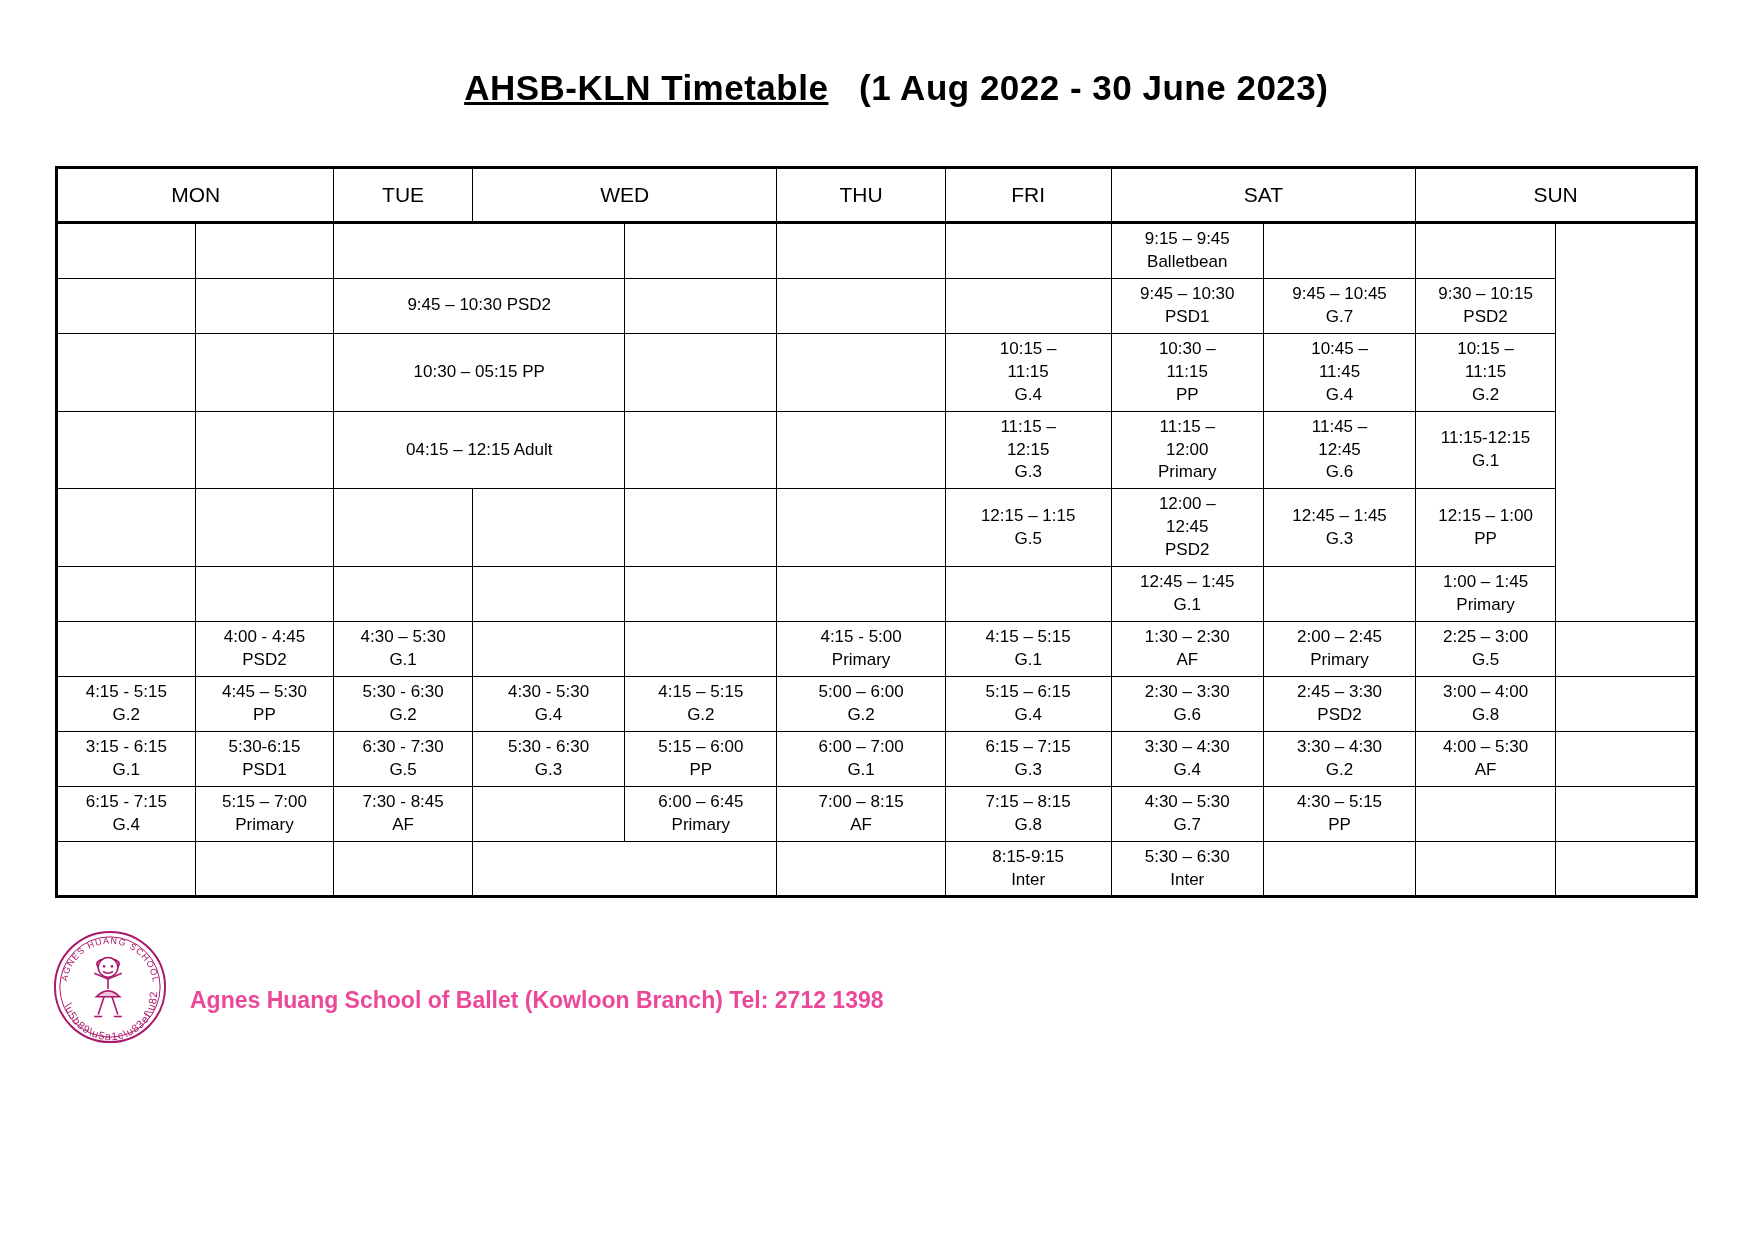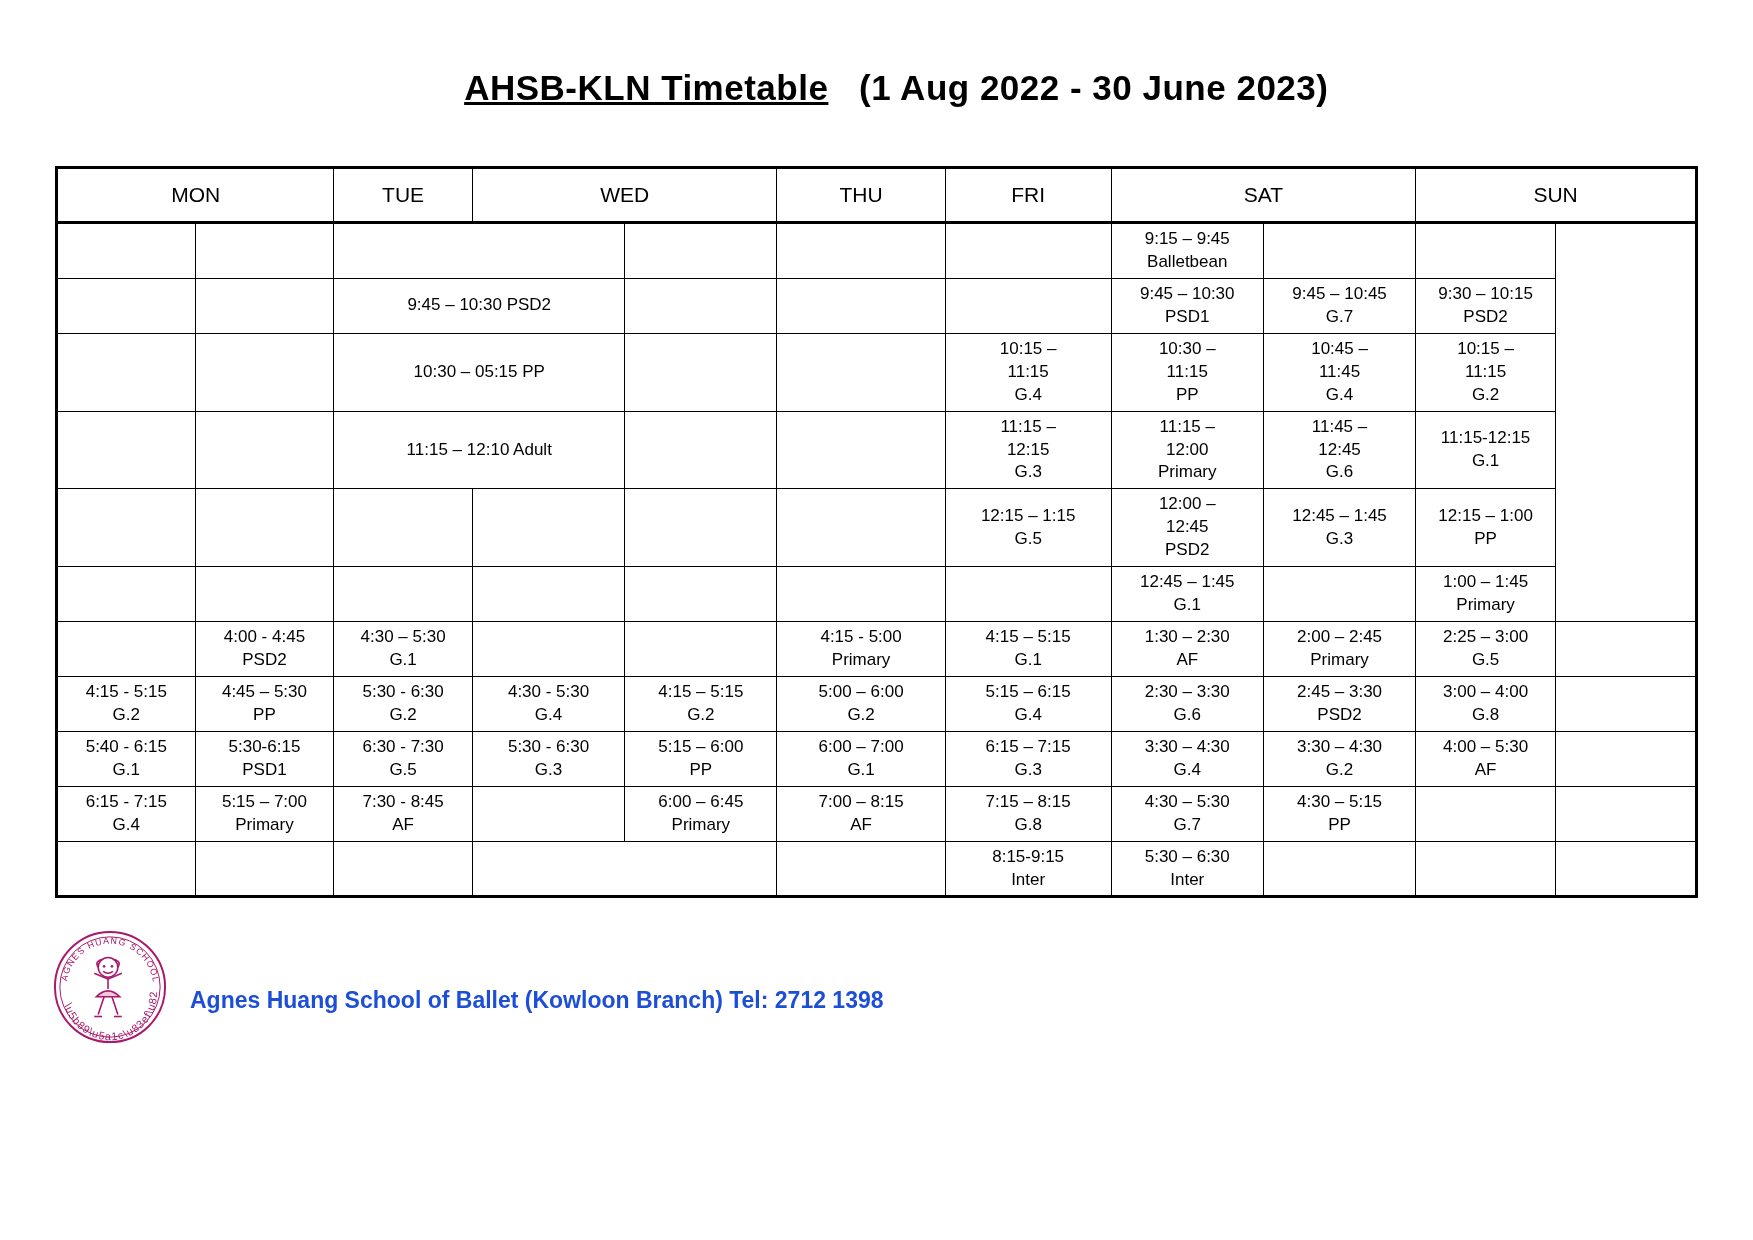--- a/index.html
+++ b/index.html
@@ -78,21 +78,21 @@
     bottom: 58px;
     width: 160px;
     height: 118px;
   }
   .footer-text {
     position: absolute;
     left: 190px;
     bottom: 90px;
     font-size: 23px;
     font-weight: bold;
-    color: #1d4ed8;
+    color: #ec4899;
     white-space: nowrap;
   }
 </style>
 </head>
 <body>
 
 <div class="page">
 
   <div class="title">
     <span class="underline">AHSB-KLN Timetable</span><span>&nbsp;&nbsp;&nbsp;</span><span>(1 Aug 2022 - 30 June 2023)</span>
@@ -246,21 +246,21 @@
           </tr>
           <tr>
             <td>
               <div class="cell-lines">&nbsp;</div>
             </td>
             <td>
               <div class="cell-lines">&nbsp;</div>
             </td>
             <td colspan="2" class="daysep">
               <div class="cell-lines">
-                <span>11:15 – 12:10 Adult</span>
+                <span>04:15 – 12:15 Adult</span>
               </div>
             </td>
             <td>
               <div class="cell-lines">&nbsp;</div>
             </td>
             <td class="daysep">
               <div class="cell-lines">&nbsp;</div>
             </td>
             <td class="daysep">
               <div class="cell-lines">
@@ -490,21 +490,21 @@
                 <span>G.8</span>
               </div>
             </td>
             <td>
               <div class="cell-lines">&nbsp;</div>
             </td>
           </tr>
           <tr>
             <td>
               <div class="cell-lines">
-                <span>5:40 - 6:15</span>
+                <span>3:15 - 6:15</span>
                 <span>G.1</span>
               </div>
             </td>
             <td>
               <div class="cell-lines">
                 <span>5:30-6:15</span>
                 <span>PSD1</span>
               </div>
             </td>
             <td class="daysep">

